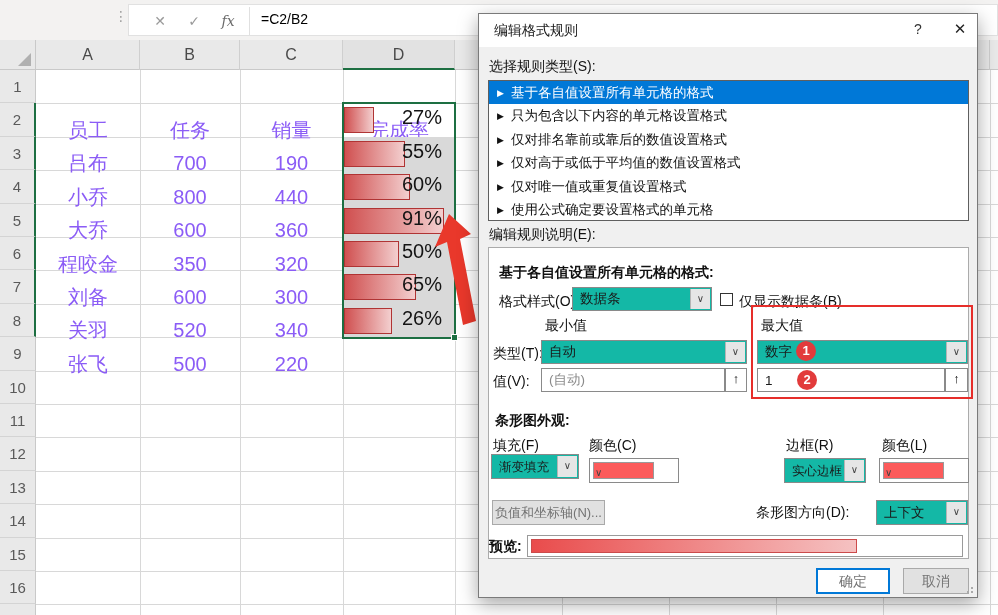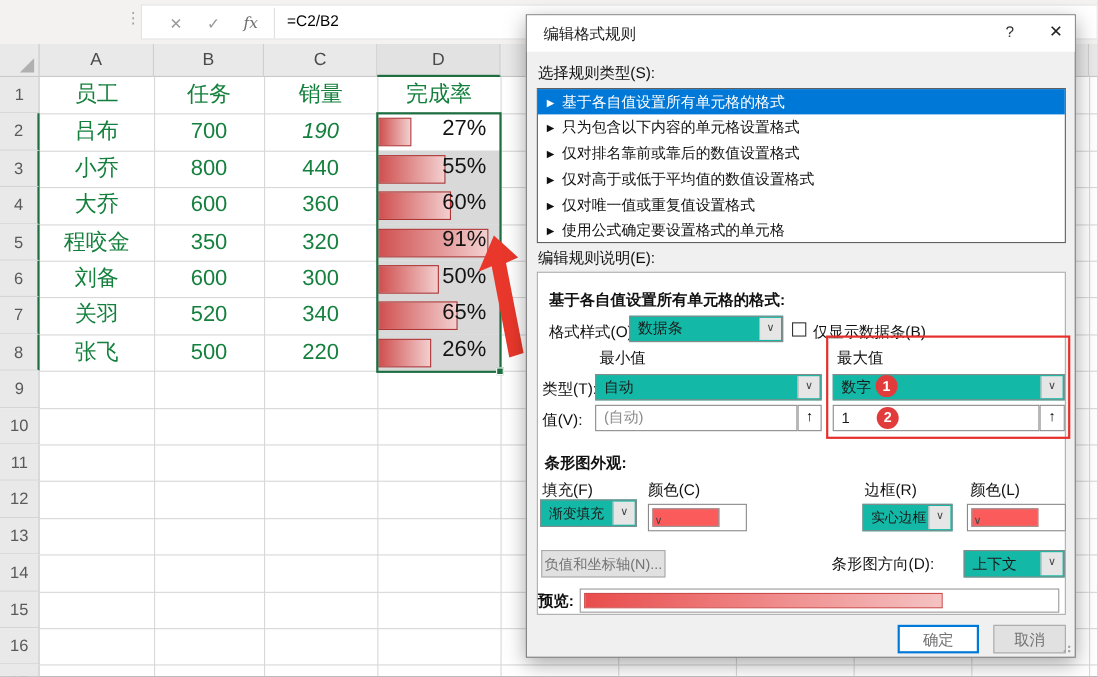--- a/index.html
+++ b/index.html
@@ -26,21 +26,21 @@
   .corner-tri { position:absolute; right:4px; bottom:4px; width:0; height:0;
                 border-left:13px solid transparent; border-bottom:13px solid #b0b0b0; }
   .colhead { position:absolute; top:40px; height:30px; text-align:center; font-size:16px; color:#4a4a4a;
              line-height:30px; border-right:1px solid #cfcfcf; }
   .colhead.sel { border-bottom:2px solid #1d6f42; background:#e2e2e2; }
   .rowhead { position:absolute; left:0; width:36px; background:#e9e9e9; border-right:1px solid #c9c9c9;
              border-bottom:1px solid #d4d4d4; text-align:center; font-size:15px; color:#5a5a5a; }
   .rowhead.sel { border-right:2px solid #1d6f42; }
   .vline { position:absolute; width:1px; background:#d8d8d8; }
   .hline { position:absolute; left:36px; width:962px; height:1px; background:#d8d8d8; }
-  .cell { position:absolute; text-align:center; font-size:20px; color:#15803d; overflow:hidden; white-space:nowrap; }
+  .cell { position:absolute; text-align:center; font-size:20px; color:#8b5cf6; overflow:hidden; white-space:nowrap;margin-top:44px; }
   .dcell { position:absolute; overflow:hidden; }
   .dcell.gray { background:#d9d9d9; }
   .dbar { position:absolute; left:1px; top:4px; height:26px;
           background:linear-gradient(to right,#d05050,#f3cfcf); border:1px solid #b03434; }
   .dtxt { position:absolute; right:13px; top:3px; font-size:20px; color:#141414; }
   .selbox { position:absolute; left:342px; top:102px; width:114px; height:237px;
             border:2px solid #1d6f42; pointer-events:none; }
   .fillhandle { position:absolute; left:451px; top:334px; width:7px; height:7px;
                 background:#1d6f42; border:1px solid #fff; }
   .arrow-svg { position:absolute; left:430px; top:200px; }
@@ -160,21 +160,21 @@
       <div class="rowhead" style="top: 504.2px; height: 33.4px; line-height: 33.4px;">14</div>
       <div class="rowhead" style="top: 537.6px; height: 33.4px; line-height: 33.4px;">15</div>
       <div class="rowhead" style="top: 571px; height: 33.4px; line-height: 33.4px;">16</div>
       <div class="rowhead" style="top: 604.4px; height: 33.4px; line-height: 33.4px;">17</div>
       <div class="cell" style="left: 36px; top: 70px; width: 104px; height: 33.4px; line-height: 33.4px;">员工</div>
       <div class="cell" style="left: 140px; top: 70px; width: 100px; height: 33.4px; line-height: 33.4px;">任务</div>
       <div class="cell" style="left: 240px; top: 70px; width: 103px; height: 33.4px; line-height: 33.4px;">销量</div>
       <div class="cell" style="left: 343px; top: 70px; width: 112px; height: 33.4px; line-height: 33.4px;">完成率</div>
       <div class="cell" style="left: 36px; top: 103.4px; width: 104px; height: 33.4px; line-height: 33.4px;">吕布</div>
       <div class="cell" style="left: 140px; top: 103.4px; width: 100px; height: 33.4px; line-height: 33.4px;">700</div>
-      <div class="cell" style="left: 240px; top: 103.4px; width: 103px; height: 33.4px; line-height: 33.4px; font-style: italic;">190</div>
+      <div class="cell" style="left: 240px; top: 103.4px; width: 103px; height: 33.4px; line-height: 33.4px;">190</div>
       <div class="dcell" style="left: 343px; top: 103.4px; width: 112px; height: 33.4px;">
         <div class="dbar" style="width: 29.7px;"></div>
         <div class="dtxt">27%</div>
       </div>
       <div class="cell" style="left: 36px; top: 136.8px; width: 104px; height: 33.4px; line-height: 33.4px;">小乔</div>
       <div class="cell" style="left: 140px; top: 136.8px; width: 100px; height: 33.4px; line-height: 33.4px;">800</div>
       <div class="cell" style="left: 240px; top: 136.8px; width: 103px; height: 33.4px; line-height: 33.4px;">440</div>
       <div class="dcell gray" style="left: 343px; top: 136.8px; width: 112px; height: 33.4px;">
         <div class="dbar" style="width: 60.5px;"></div>
         <div class="dtxt">55%</div>

